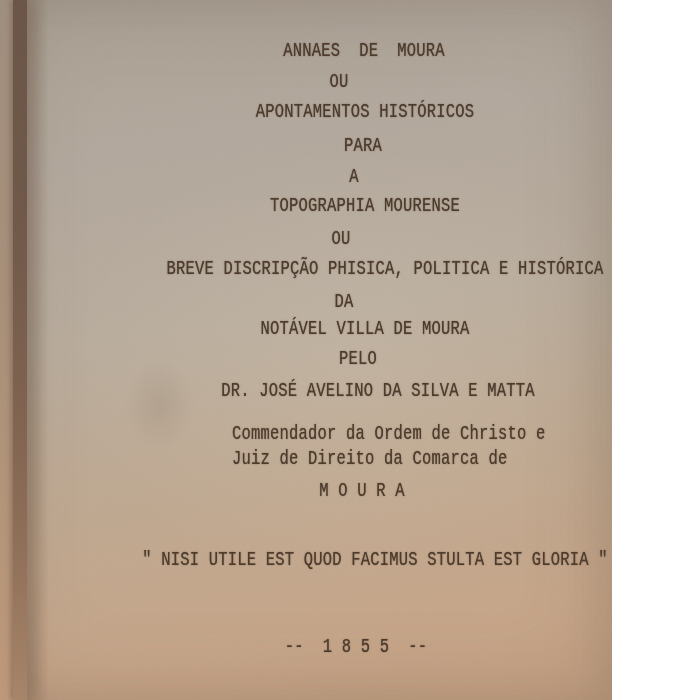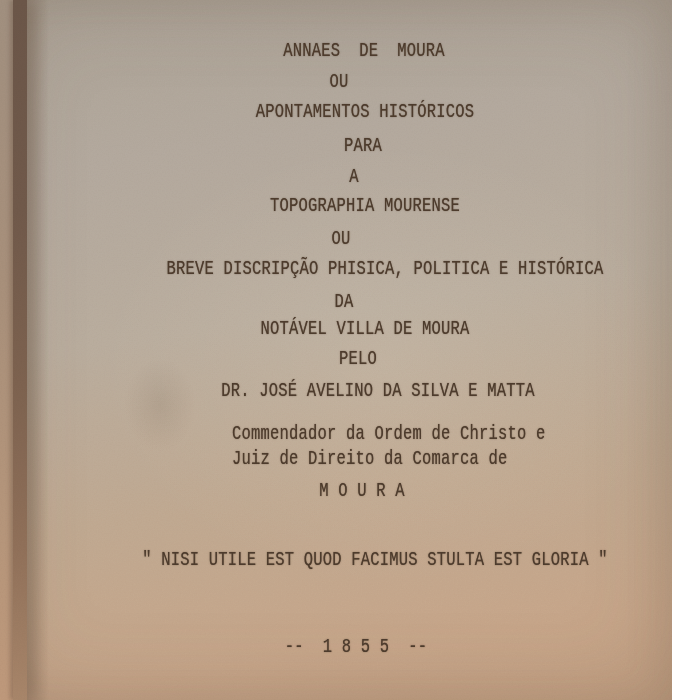--- a/index.html
+++ b/index.html
@@ -1,21 +1,21 @@
 <!DOCTYPE html>
 <html><head>
 <meta charset="utf-8">
 <style>
   html, body { margin: 0; padding: 0; }
   body {
     width: 700px; height: 700px; overflow: hidden;
     font-family: "Liberation Mono", monospace;
   }
   .photo {
-    position: relative; width: 672px; height: 700px; overflow: hidden;
+    position: relative; width: 612px; height: 700px; overflow: hidden;
     background:
       radial-gradient(ellipse 420px 320px at 58% 52%, rgba(255,242,224,0.10), rgba(255,242,224,0) 70%),
       linear-gradient(172deg, #aea599 0%, #b5aba0 22%, #bbafa0 45%, #c2ab93 68%, #c9a88c 88%, #c7a486 100%);
     box-shadow: inset 0 0 90px rgba(96,74,58,0.20), inset -14px 0 34px rgba(96,74,58,0.10);
     text-decoration: underline;
   }
   
   .page-edge {
     position: absolute; left: 0; top: 0; width: 13px; height: 700px;
     background: linear-gradient(180deg, #a29181 0%, #a9917c 40%, #b7977c 75%, #c09a7c 100%);

